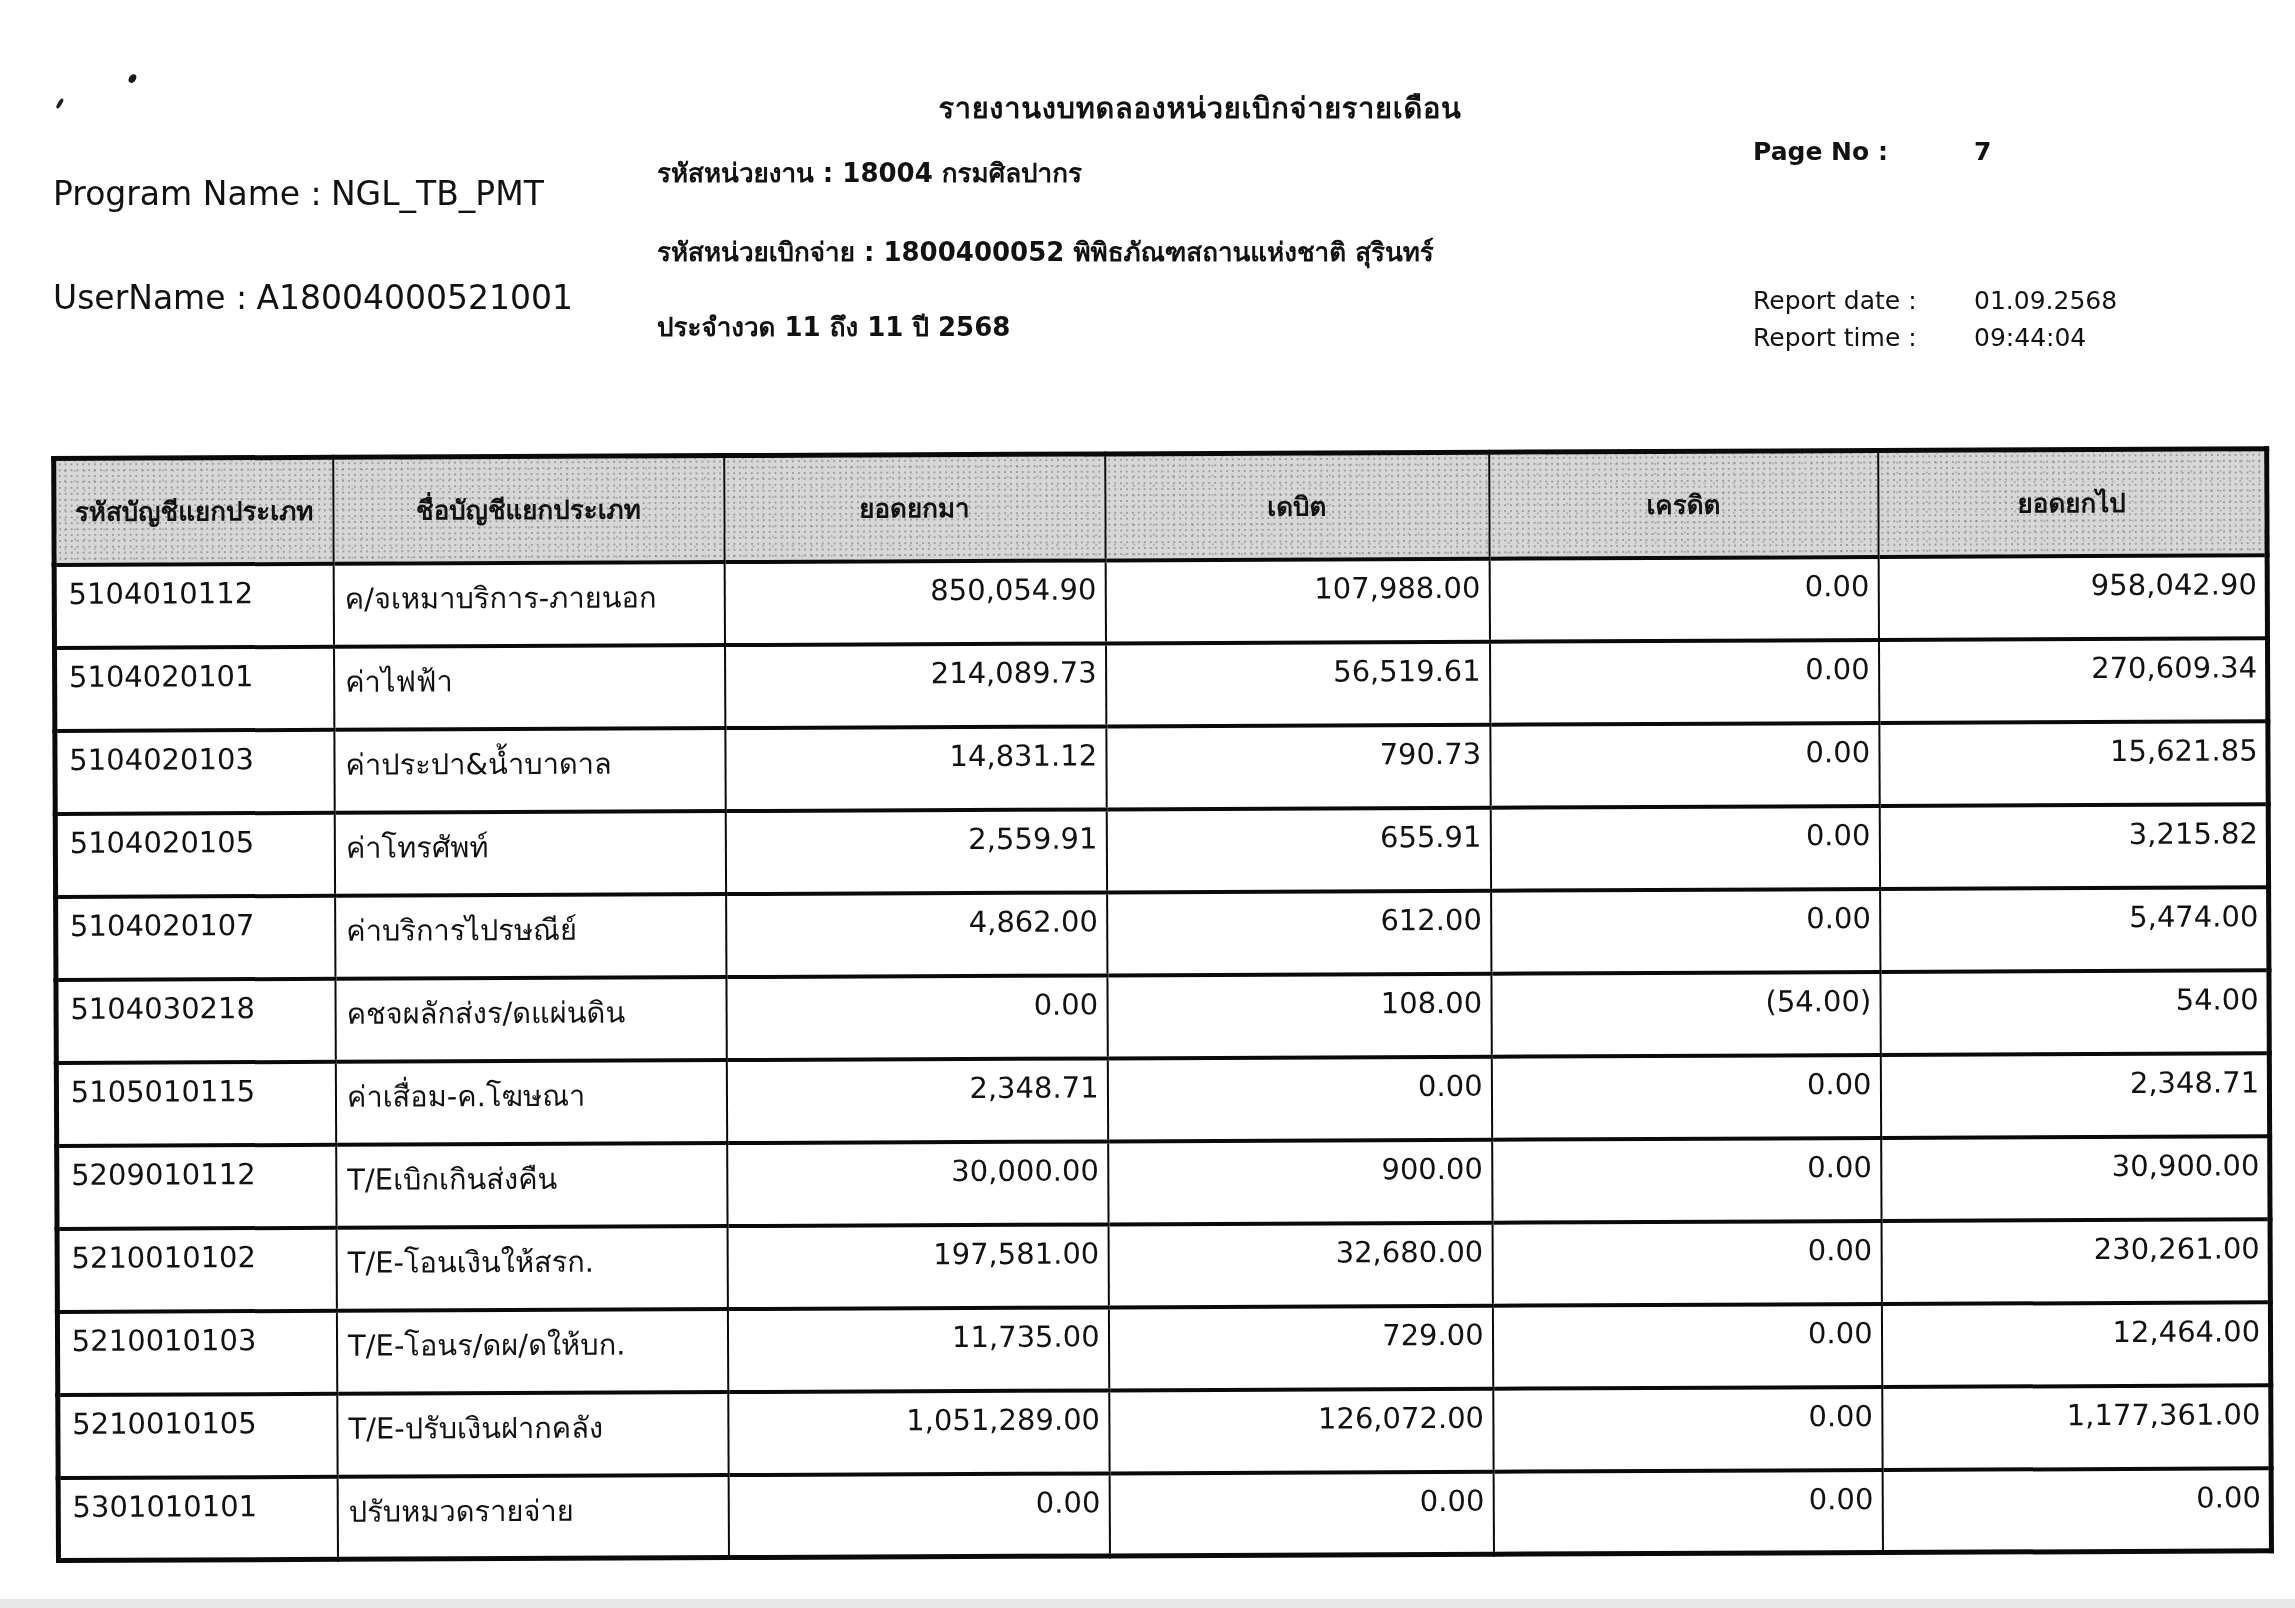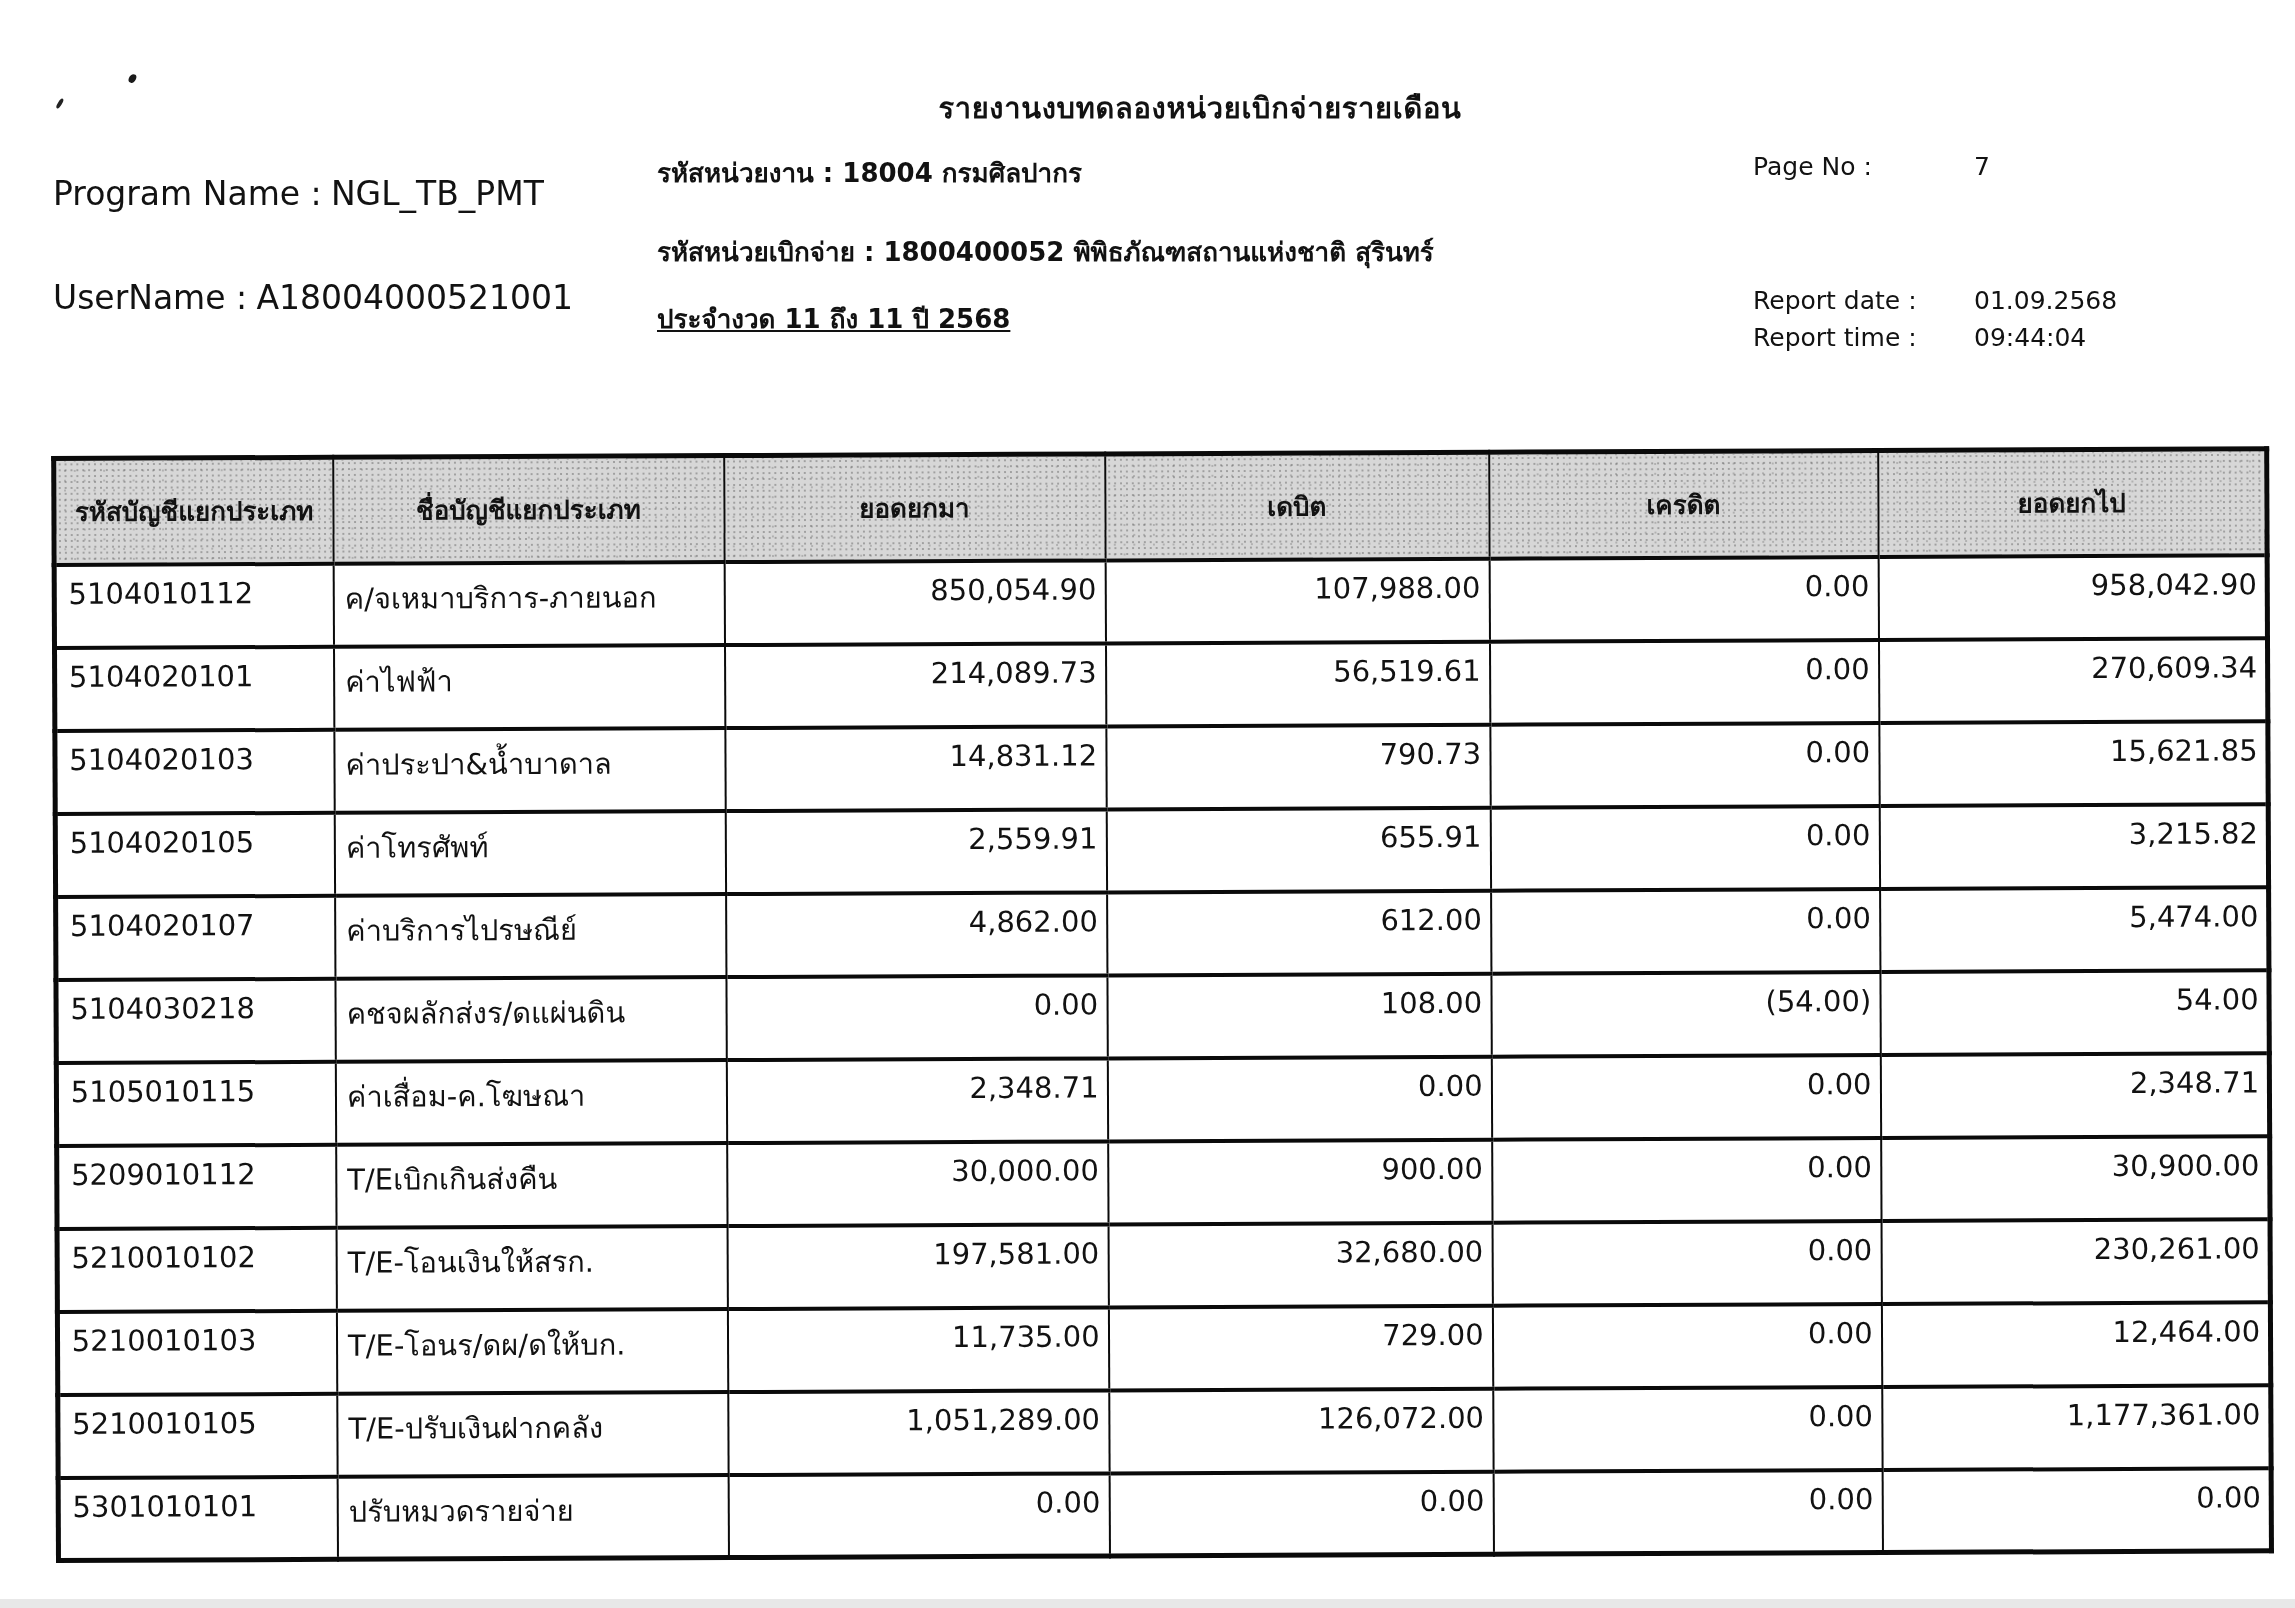--- a/index.html
+++ b/index.html
@@ -91,25 +91,25 @@
       <span>Program Name :</span><span class="val">NGL_TB_PMT</span>
     </div>
     <div class="hdr-left-line" style="top:278px;">
       <span>UserName :</span><span class="val">A18004000521001</span>
     </div>
   </div>
 
   <div>
     <div class="hdr-center-line" style="top:152px;">รหัสหน่วยงาน : 18004 กรมศิลปากร</div>
     <div class="hdr-center-line" style="top:231px;">รหัสหน่วยเบิกจ่าย : 1800400052 พิพิธภัณฑสถานแห่งชาติ สุรินทร์</div>
-    <div class="hdr-center-line" style="top:298px;text-decoration:underline;">ประจำงวด 11 ถึง 11 ปี 2568</div>
+    <div class="hdr-center-line" style="top:306px;">ประจำงวด 11 ถึง 11 ปี 2568</div>
   </div>
 
   <div>
-    <div class="r-line" style="top:152px;">
+    <div class="r-line" style="top:137px;font-weight:bold;">
       <span>Page No :</span>
       <span class="r-value">7</span>
     </div>
     <div class="r-line" style="top:238px;margin-top:48px;">
       <span>Report date :</span>
       <span class="r-value">01.09.2568</span>
     </div>
     <div class="r-line" style="top:323px;">
       <span>Report time :</span>
       <span class="r-value">09:44:04</span>

